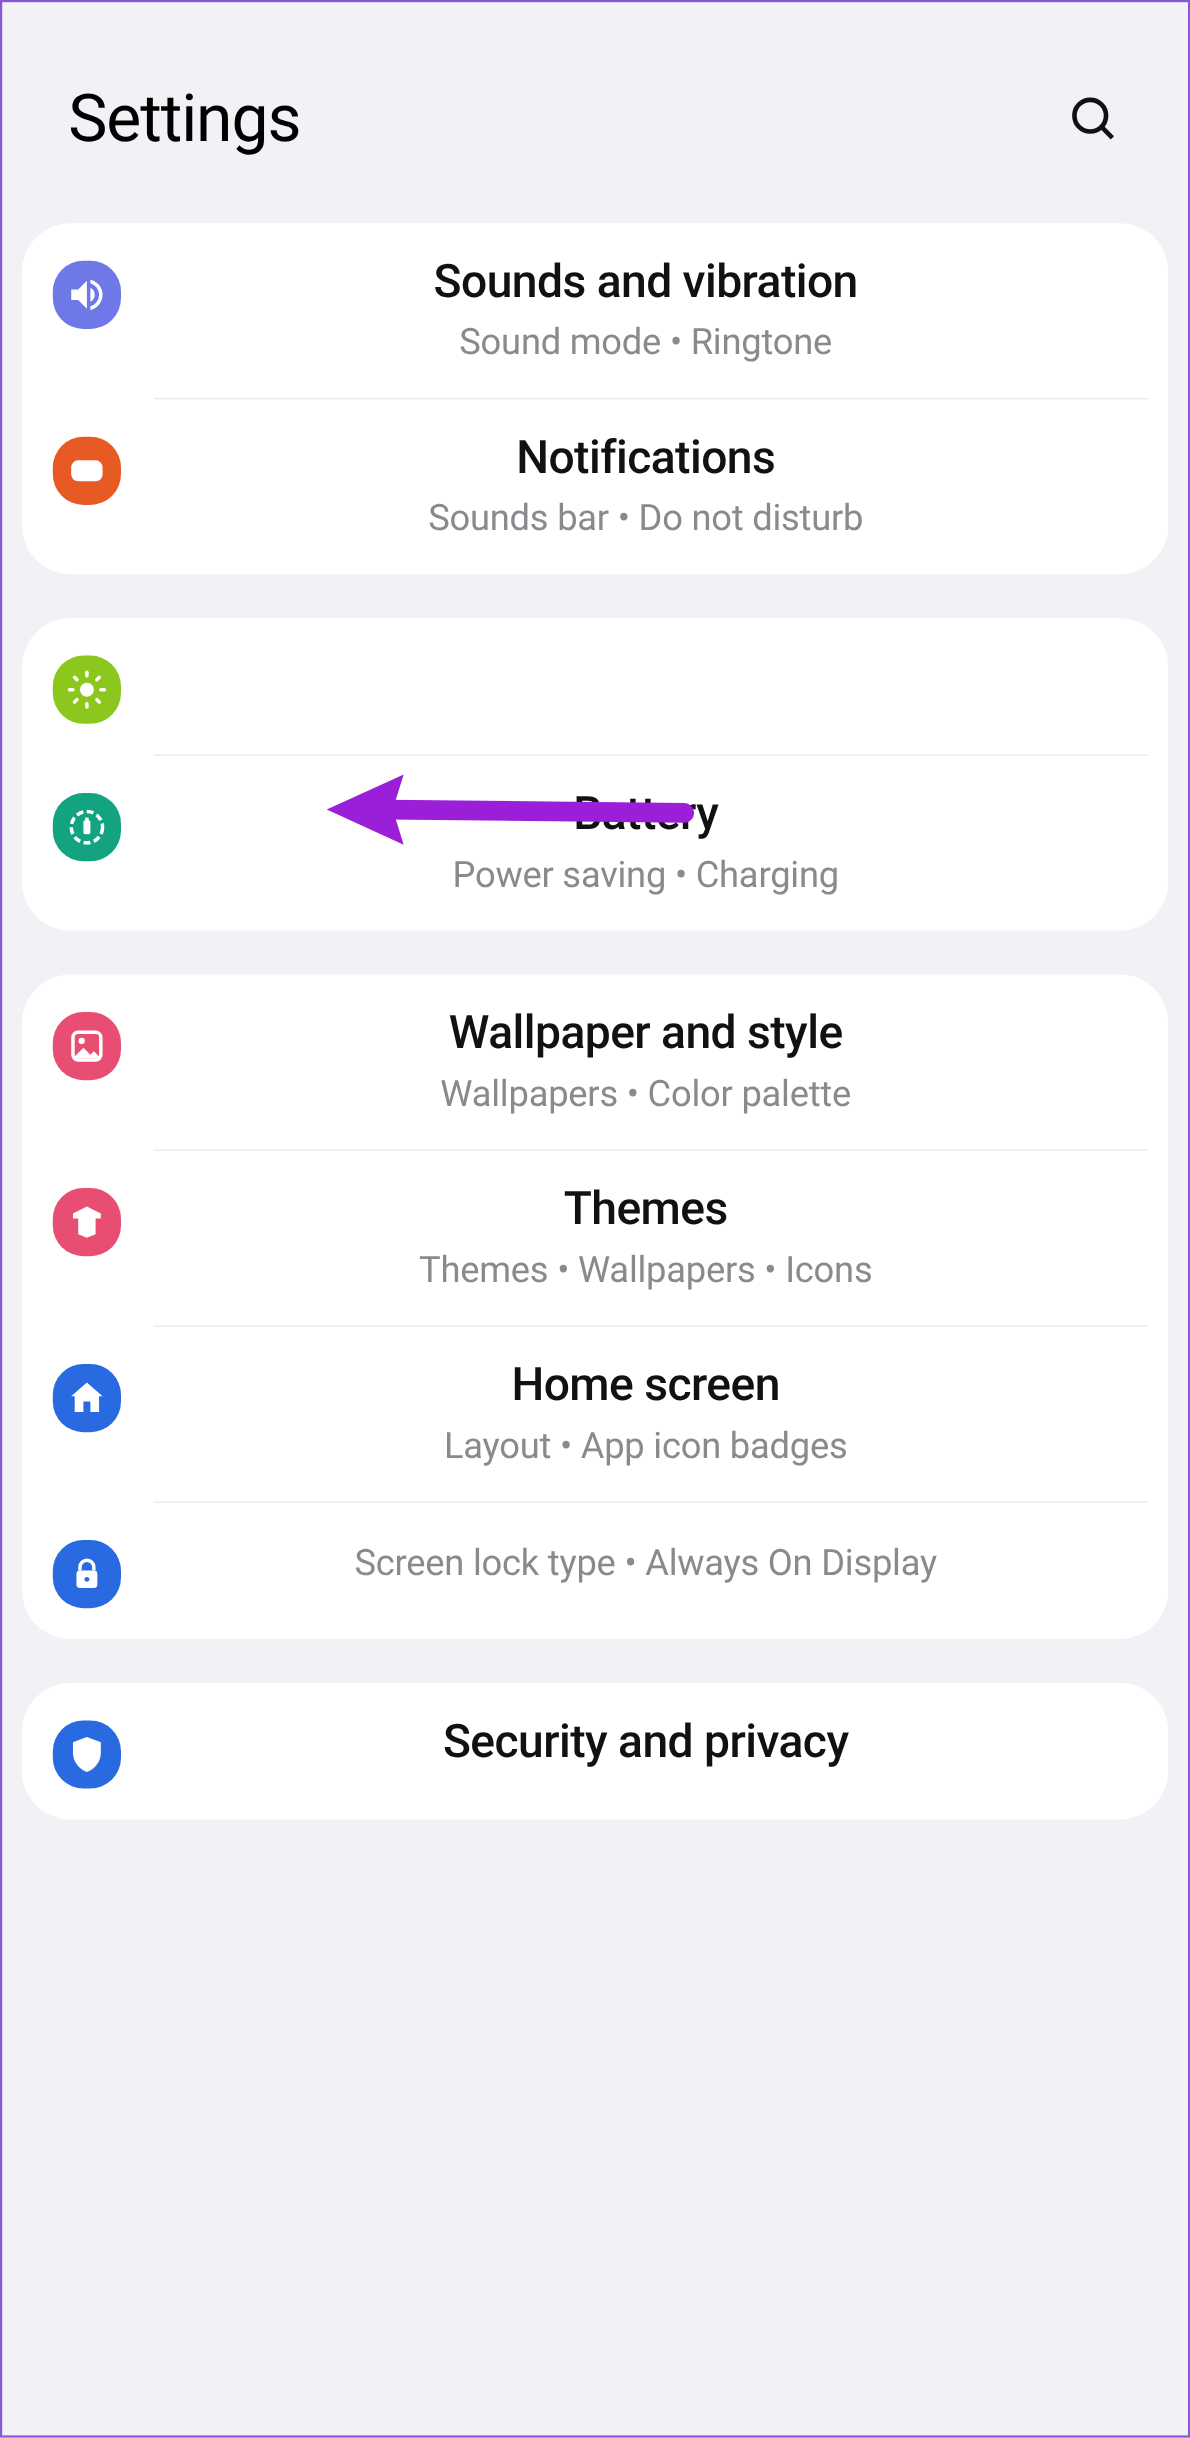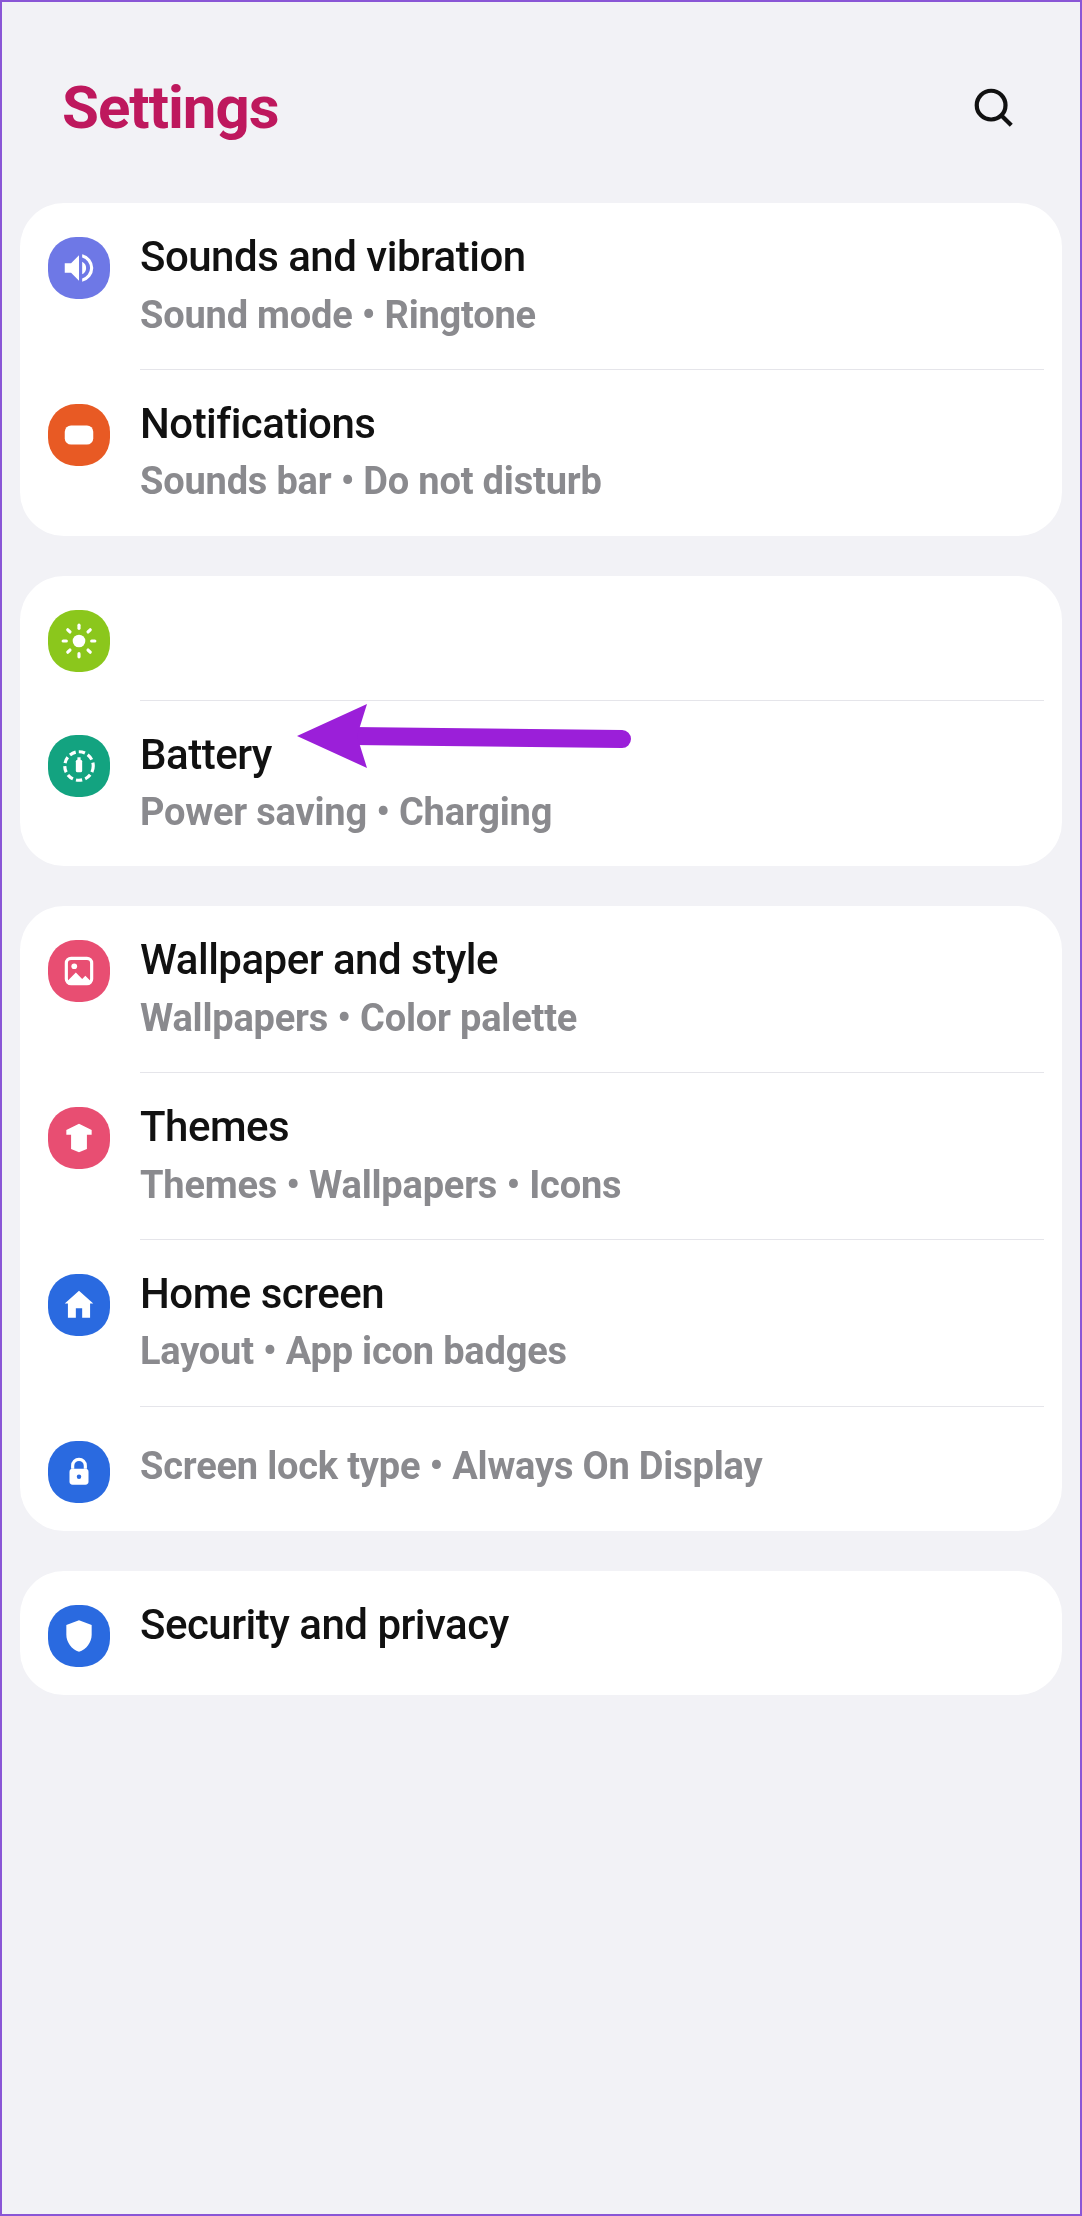--- a/index.html
+++ b/index.html
@@ -12,22 +12,22 @@
     overflow: hidden;
   }
   .header {
     display: flex;
     align-items: center;
     justify-content: space-between;
     padding: 70px 60px 60px 60px;
   }
   .header h1 {
     font-size: 60px;
-    font-weight: 700;
-    color: #be185d;
+    font-weight: 400;
+    color: #000000;
     letter-spacing: -1px;
   }
   .search-btn {
     width: 52px; height: 52px;
     display: flex; align-items: center; justify-content: center;
   }
   .group {
     background: #ffffff;
     border-radius: 44px;
     margin: 0 18px 40px 18px;
@@ -45,35 +45,35 @@
     margin-right: 30px;
     margin-top: 6px;
     flex-shrink: 0;
     display: flex;
     align-items: center;
     justify-content: center;
   }
   .row .text {
     flex: 1;
     padding-top: 0;
+    text-align: center;
   }
   .row .title {
     font-size: 42px;
     font-weight: 500;
     color: #111;
     letter-spacing: -0.5px;
     line-height: 1.25;
   }
   .row .sub {
-    font-size: 38px;
+    font-size: 33px;
     color: #8a8a8e;
     margin-top: 6px;
     line-height: 1.35;
     letter-spacing: -0.2px;
-    font-weight: bold;
   }
   .divider {
     height: 1px;
     background: #e5e5ea;
     margin-left: 120px;
     margin-right: 18px;
   }
   
   .ic-sound    { background: #6e78e6; }
   .ic-notif    { background: #e85a24; }

